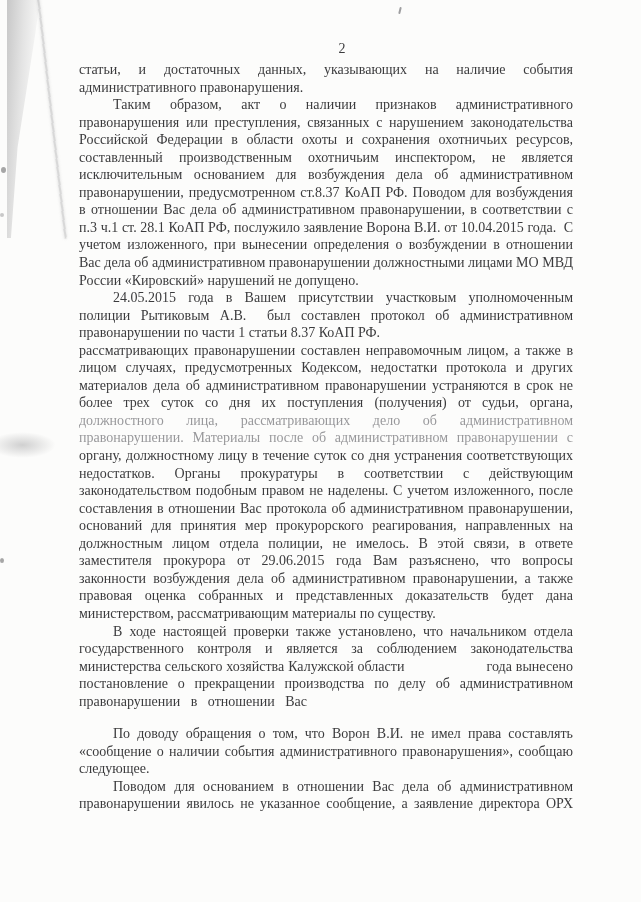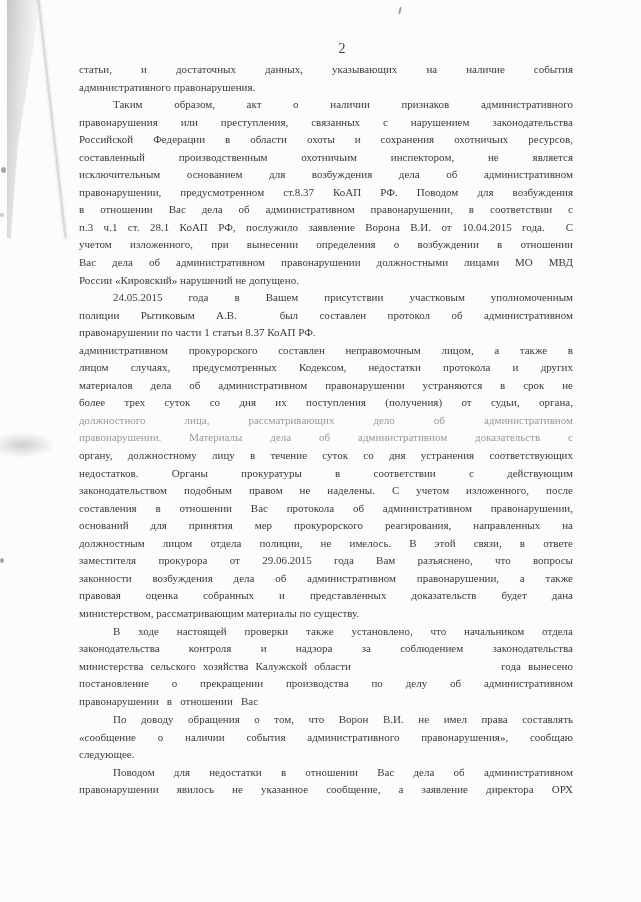--- a/index.html
+++ b/index.html
@@ -53,26 +53,26 @@
   }
   
   .pagenum {
     position: absolute; top: 41px; left: 79px; width: 494px;
     text-align: center;
     font-size: 14px; color: var(--ink);
     transform: translateX(16px);
   }
   .content {
     position: absolute; left: 79px; top: 61px; width: 494px;
-    font-size: 11px;
+    font-size: 14px;
     line-height: 17.55px;
     color: var(--ink);
   }
   .para { margin: 0; }
-  .para.gap-before { margin-top: 1px; }
+  .para.gap-before { margin-top: 15px; }
   .line {
     height: 17.55px;
     overflow: hidden;
     text-align: justify;
     text-align-last: left;
   }
   .line.just { text-align-last: justify; }
   .line.first { text-indent: 34px; }
   .line.faded { color: var(--ink-faded); font-family: Liberation Serif, serif; }
 </style>
@@ -106,47 +106,47 @@
         <div class="line just">учетом изложенного, при вынесении определения о возбуждении в отношении</div>
         <div class="line just">Вас дела об административном правонарушении должностными лицами МО МВД</div>
         <div class="line">России «Кировский» нарушений не допущено.</div>
       </div>
       <div class="para">
         <div class="line just first">24.05.2015 года в Вашем присутствии участковым уполномоченным</div>
         <div class="line just">полиции Рытиковым А.В.&nbsp; был составлен протокол об административном</div>
         <div class="line">правонарушении по части 1 статьи 8.37 КоАП РФ.</div>
       </div>
       <div class="para">
-        <div class="line just">административном прокурорского составлен неправомочным лицом, а также в</div>
+        <div class="line just">рассматривающих правонарушении составлен неправомочным лицом, а также в</div>
         <div class="line just">лицом случаях, предусмотренных Кодексом, недостатки протокола и других</div>
         <div class="line just">материалов дела об административном правонарушении устраняются в срок не</div>
         <div class="line just">более трех суток со дня их поступления (получения) от судьи, органа,</div>
         <div class="line just faded">должностного лица, рассматривающих дело об административном</div>
-        <div class="line just faded">правонарушении. Материалы дела об административном доказательств с</div>
+        <div class="line just faded">правонарушении. Материалы после об административном правонарушении с</div>
         <div class="line just">органу, должностному лицу в течение суток со дня устранения соответствующих</div>
         <div class="line just">недостатков. Органы прокуратуры в соответствии с действующим</div>
         <div class="line just">законодательством подобным правом не наделены. С учетом изложенного, после</div>
         <div class="line just">составления в отношении Вас протокола об административном правонарушении,</div>
         <div class="line just">оснований для принятия мер прокурорского реагирования, направленных на</div>
         <div class="line just">должностным лицом отдела полиции, не имелось. В этой связи, в ответе</div>
         <div class="line just">заместителя прокурора от 29.06.2015 года Вам разъяснено, что вопросы</div>
         <div class="line just">законности возбуждения дела об административном правонарушении, а также</div>
         <div class="line just">правовая оценка собранных и представленных доказательств будет дана</div>
         <div class="line">министерством, рассматривающим материалы по существу.</div>
       </div>
       <div class="para">
         <div class="line just first">В ходе настоящей проверки также установлено, что начальником отдела</div>
-        <div class="line just">законодательства контроля и надзора за соблюдением законодательства</div>
+        <div class="line just">государственного контроля и является за соблюдением законодательства</div>
         <div class="line just">министерства сельского хозяйства Калужской области&nbsp;&nbsp;&nbsp;&nbsp;&nbsp;&nbsp;&nbsp;&nbsp;&nbsp;&nbsp;&nbsp;&nbsp;&nbsp;&nbsp;&nbsp;&nbsp;&nbsp;&nbsp;&nbsp;&nbsp; года вынесено</div>
         <div class="line just">постановление о прекращении производства по делу об административном</div>
         <div class="line">правонарушении&nbsp;&nbsp; в&nbsp;&nbsp; отношении&nbsp;&nbsp; Вас</div>
       </div>
       <div class="para gap-before">
         <div class="line just first">По доводу обращения о том, что Ворон В.И. не имел права составлять</div>
         <div class="line just">«сообщение о наличии события административного правонарушения», сообщаю</div>
         <div class="line">следующее.</div>
       </div>
       <div class="para">
-        <div class="line just first">Поводом для недостатки в отношении Вас дела об административном</div>
+        <div class="line just first">Поводом для основанием в отношении Вас дела об административном</div>
         <div class="line just">правонарушении явилось не указанное сообщение, а заявление директора ОРХ</div>
       </div>
     </div>
 </div>
 
 </body></html>

